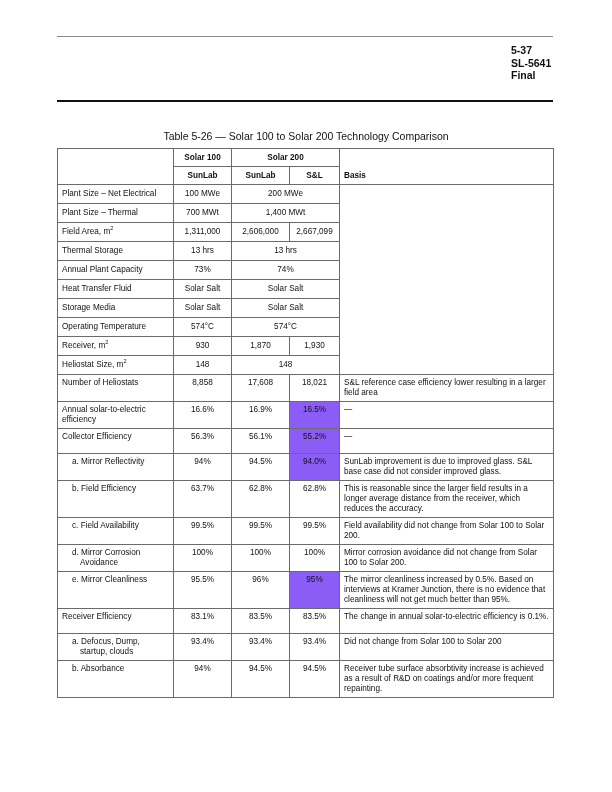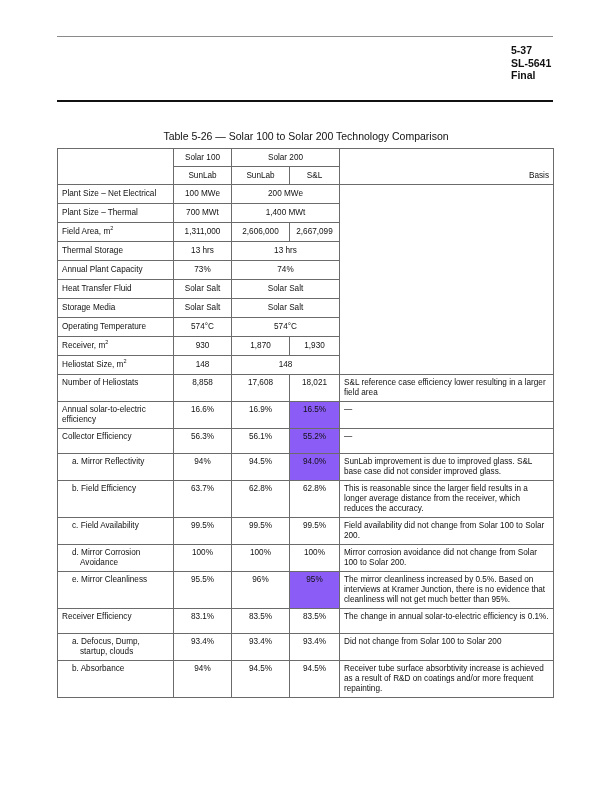--- a/index.html
+++ b/index.html
@@ -3,22 +3,22 @@
   <meta charset="utf-8">
   <style>
     html, body { margin: 0; padding: 0; background: #ffffff; }
     body { width: 612px; height: 792px; position: relative; overflow: hidden; font-family: "Liberation Sans", sans-serif; color: #111; }
     .hr-top { position: absolute; left: 57px; top: 36px; width: 496px; height: 0; border-top: 1.5px solid #8a8a8a; }
     .hr-bottom { position: absolute; left: 57px; top: 100px; width: 496px; height: 0; border-top: 2.5px solid #111; }
     .doc-header { position: absolute; left: 511px; top: 44px; font-family: Liberation Sans, sans-serif; font-weight: bold; font-size: 10.5px; line-height: 12.5px; color: #111; }
     .table-title { position: absolute; left: 0; top: 130px; width: 612px; text-align: center; font-weight: normal; font-size: 10.5px; }
     table.cmp { position: absolute; left: 57px; top: 148px; width: 496px; border-collapse: collapse; font-size: 8.2px; table-layout: fixed; }
     table.cmp td, table.cmp th { border: 1px solid #6b6b6b; padding: 0 4px; vertical-align: middle; line-height: 10px; }
-    table.cmp th { font-weight: normal; font-size: 8.2px; height: 17px; text-align: center; }
-    table.cmp th.basis-h { text-align: right; vertical-align: bottom; padding-bottom: 3px; }
+    table.cmp th { font-weight: bold; font-size: 8.2px; height: 17px; text-align: center; }
+    table.cmp th.basis-h { text-align: left; vertical-align: bottom; padding-bottom: 3px; }
     table.cmp td { height: 18px; }
     table.cmp td.num { text-align: center; }
     table.cmp td.tall { vertical-align: top; padding-top: 3px; padding-bottom: 3px; }
     table.cmp td.shade { background: #8b5cf6; }
     table.cmp td.sub { padding-left: 14px; }
     table.cmp td.basis { vertical-align: top; padding-top: 3px; padding-bottom: 3px; }
     .subl { display: inline-block; padding-left: 8px; text-indent: -8px; }
     sup { font-size: 5.5px; vertical-align: super; line-height: 0; }
   </style>
 </head>

